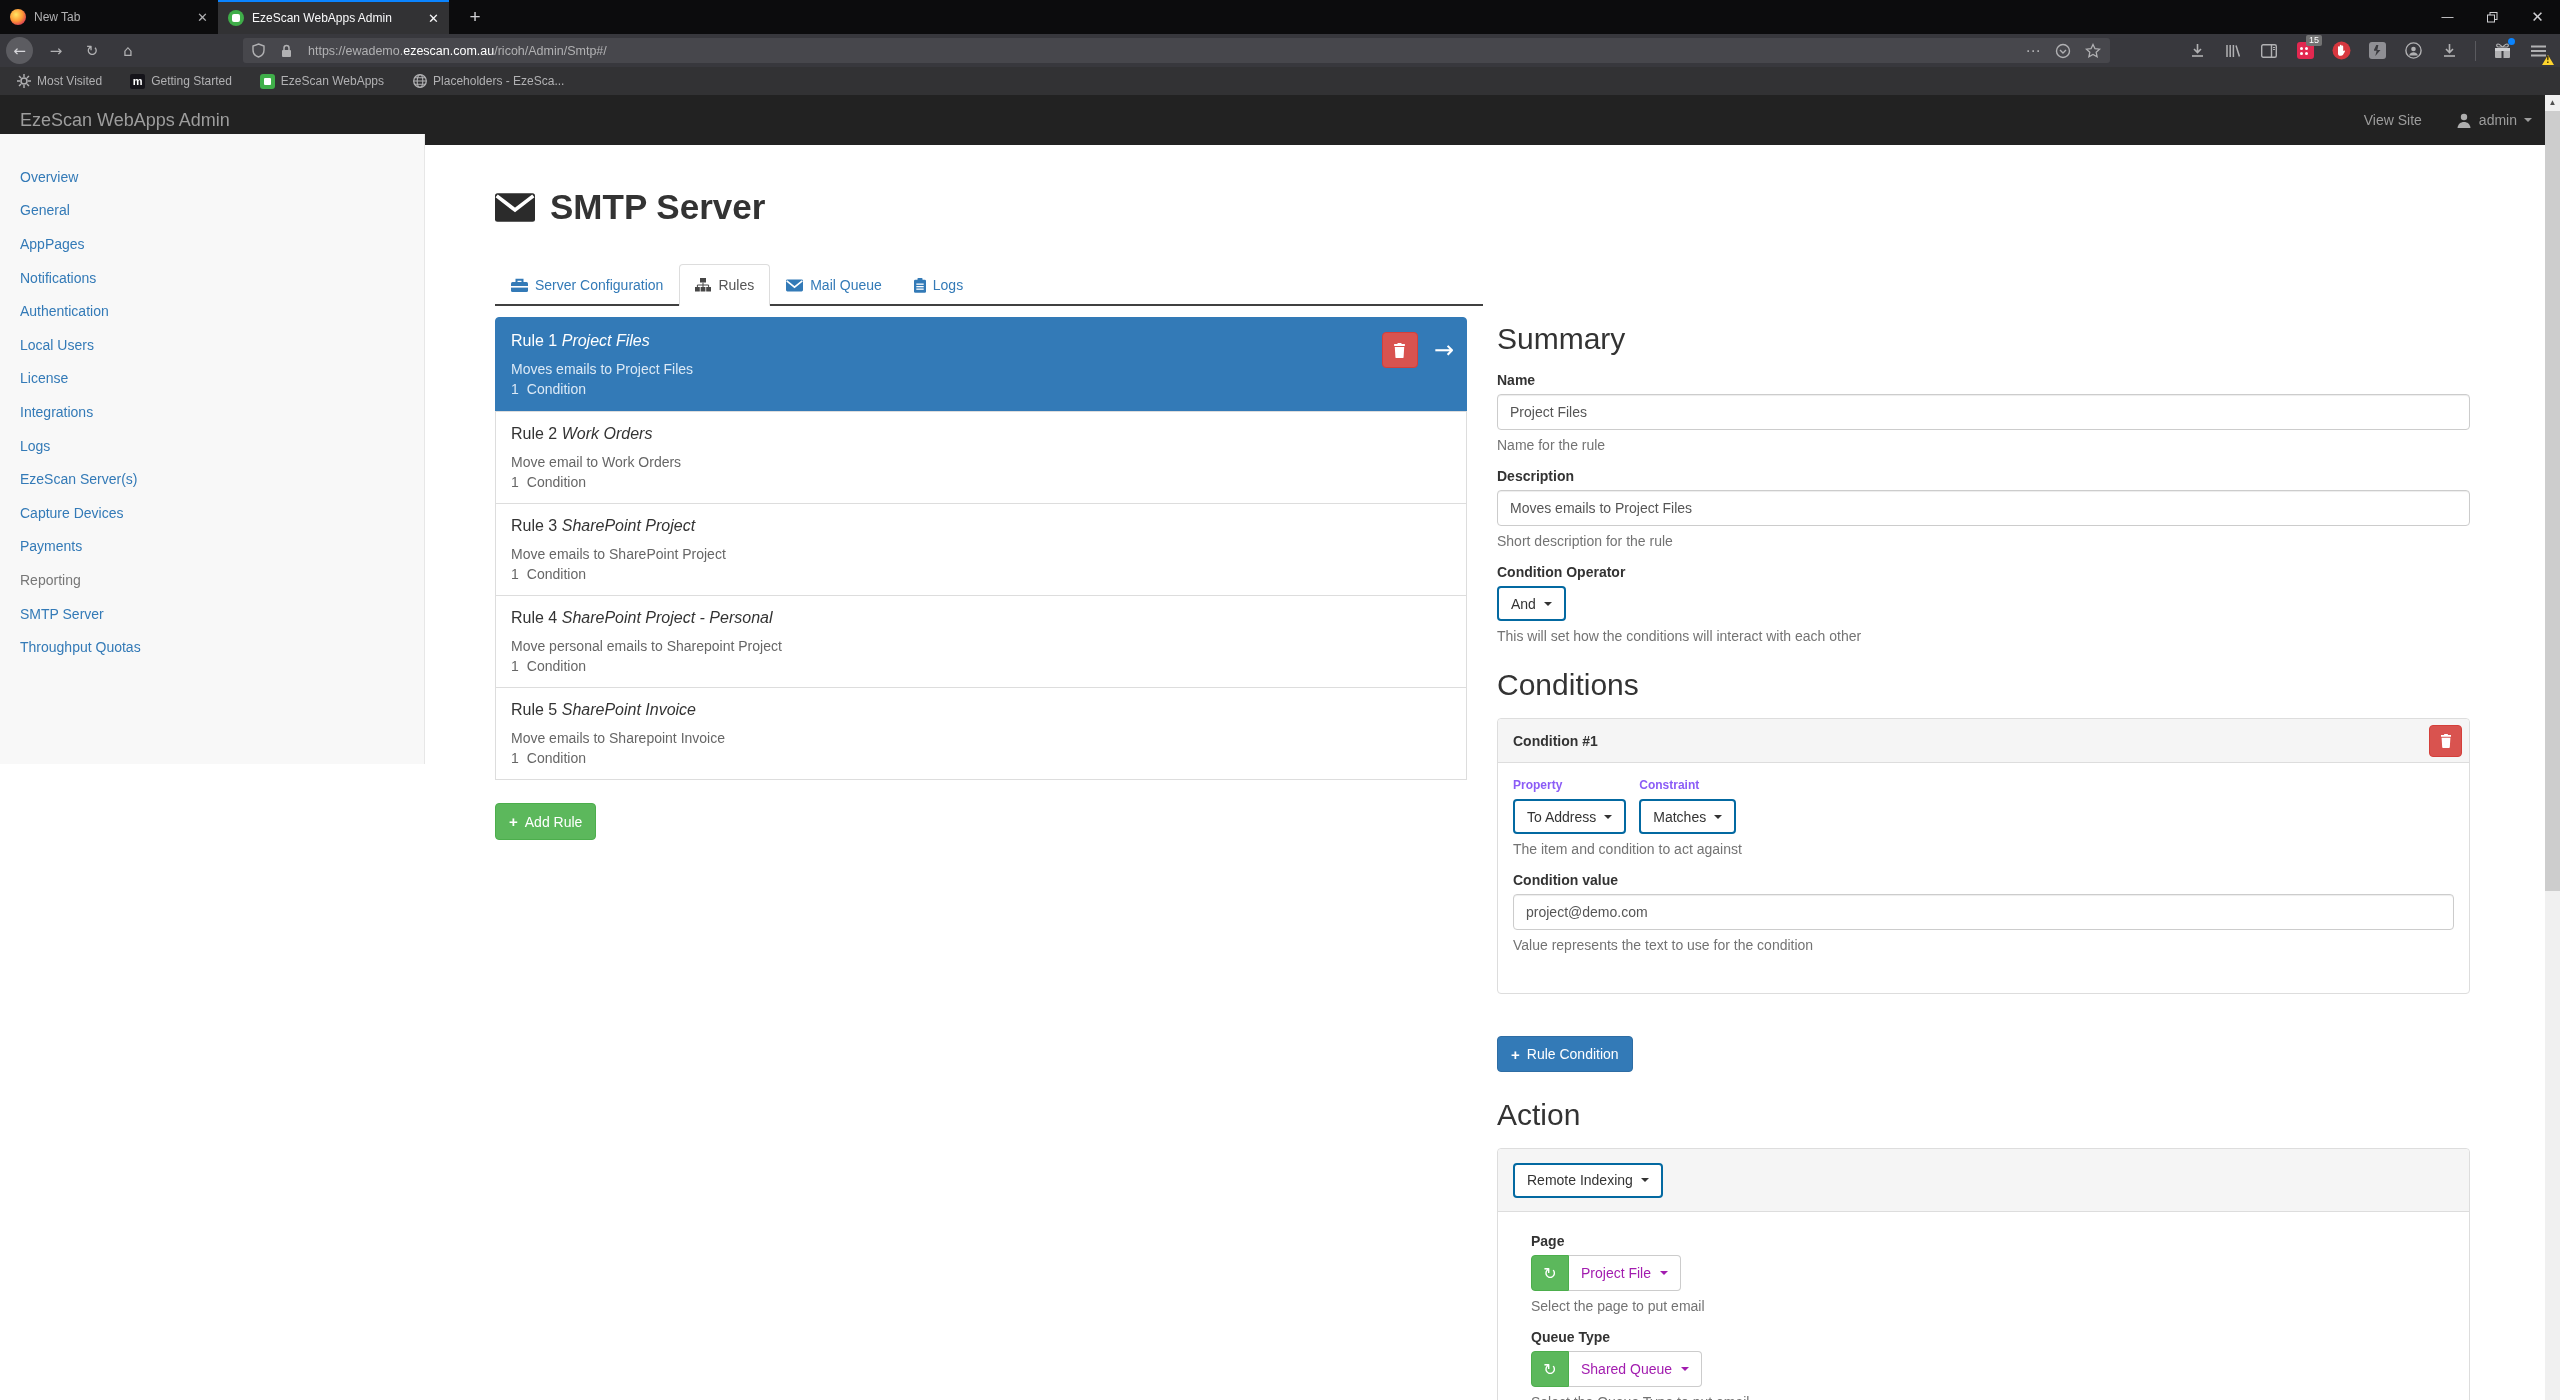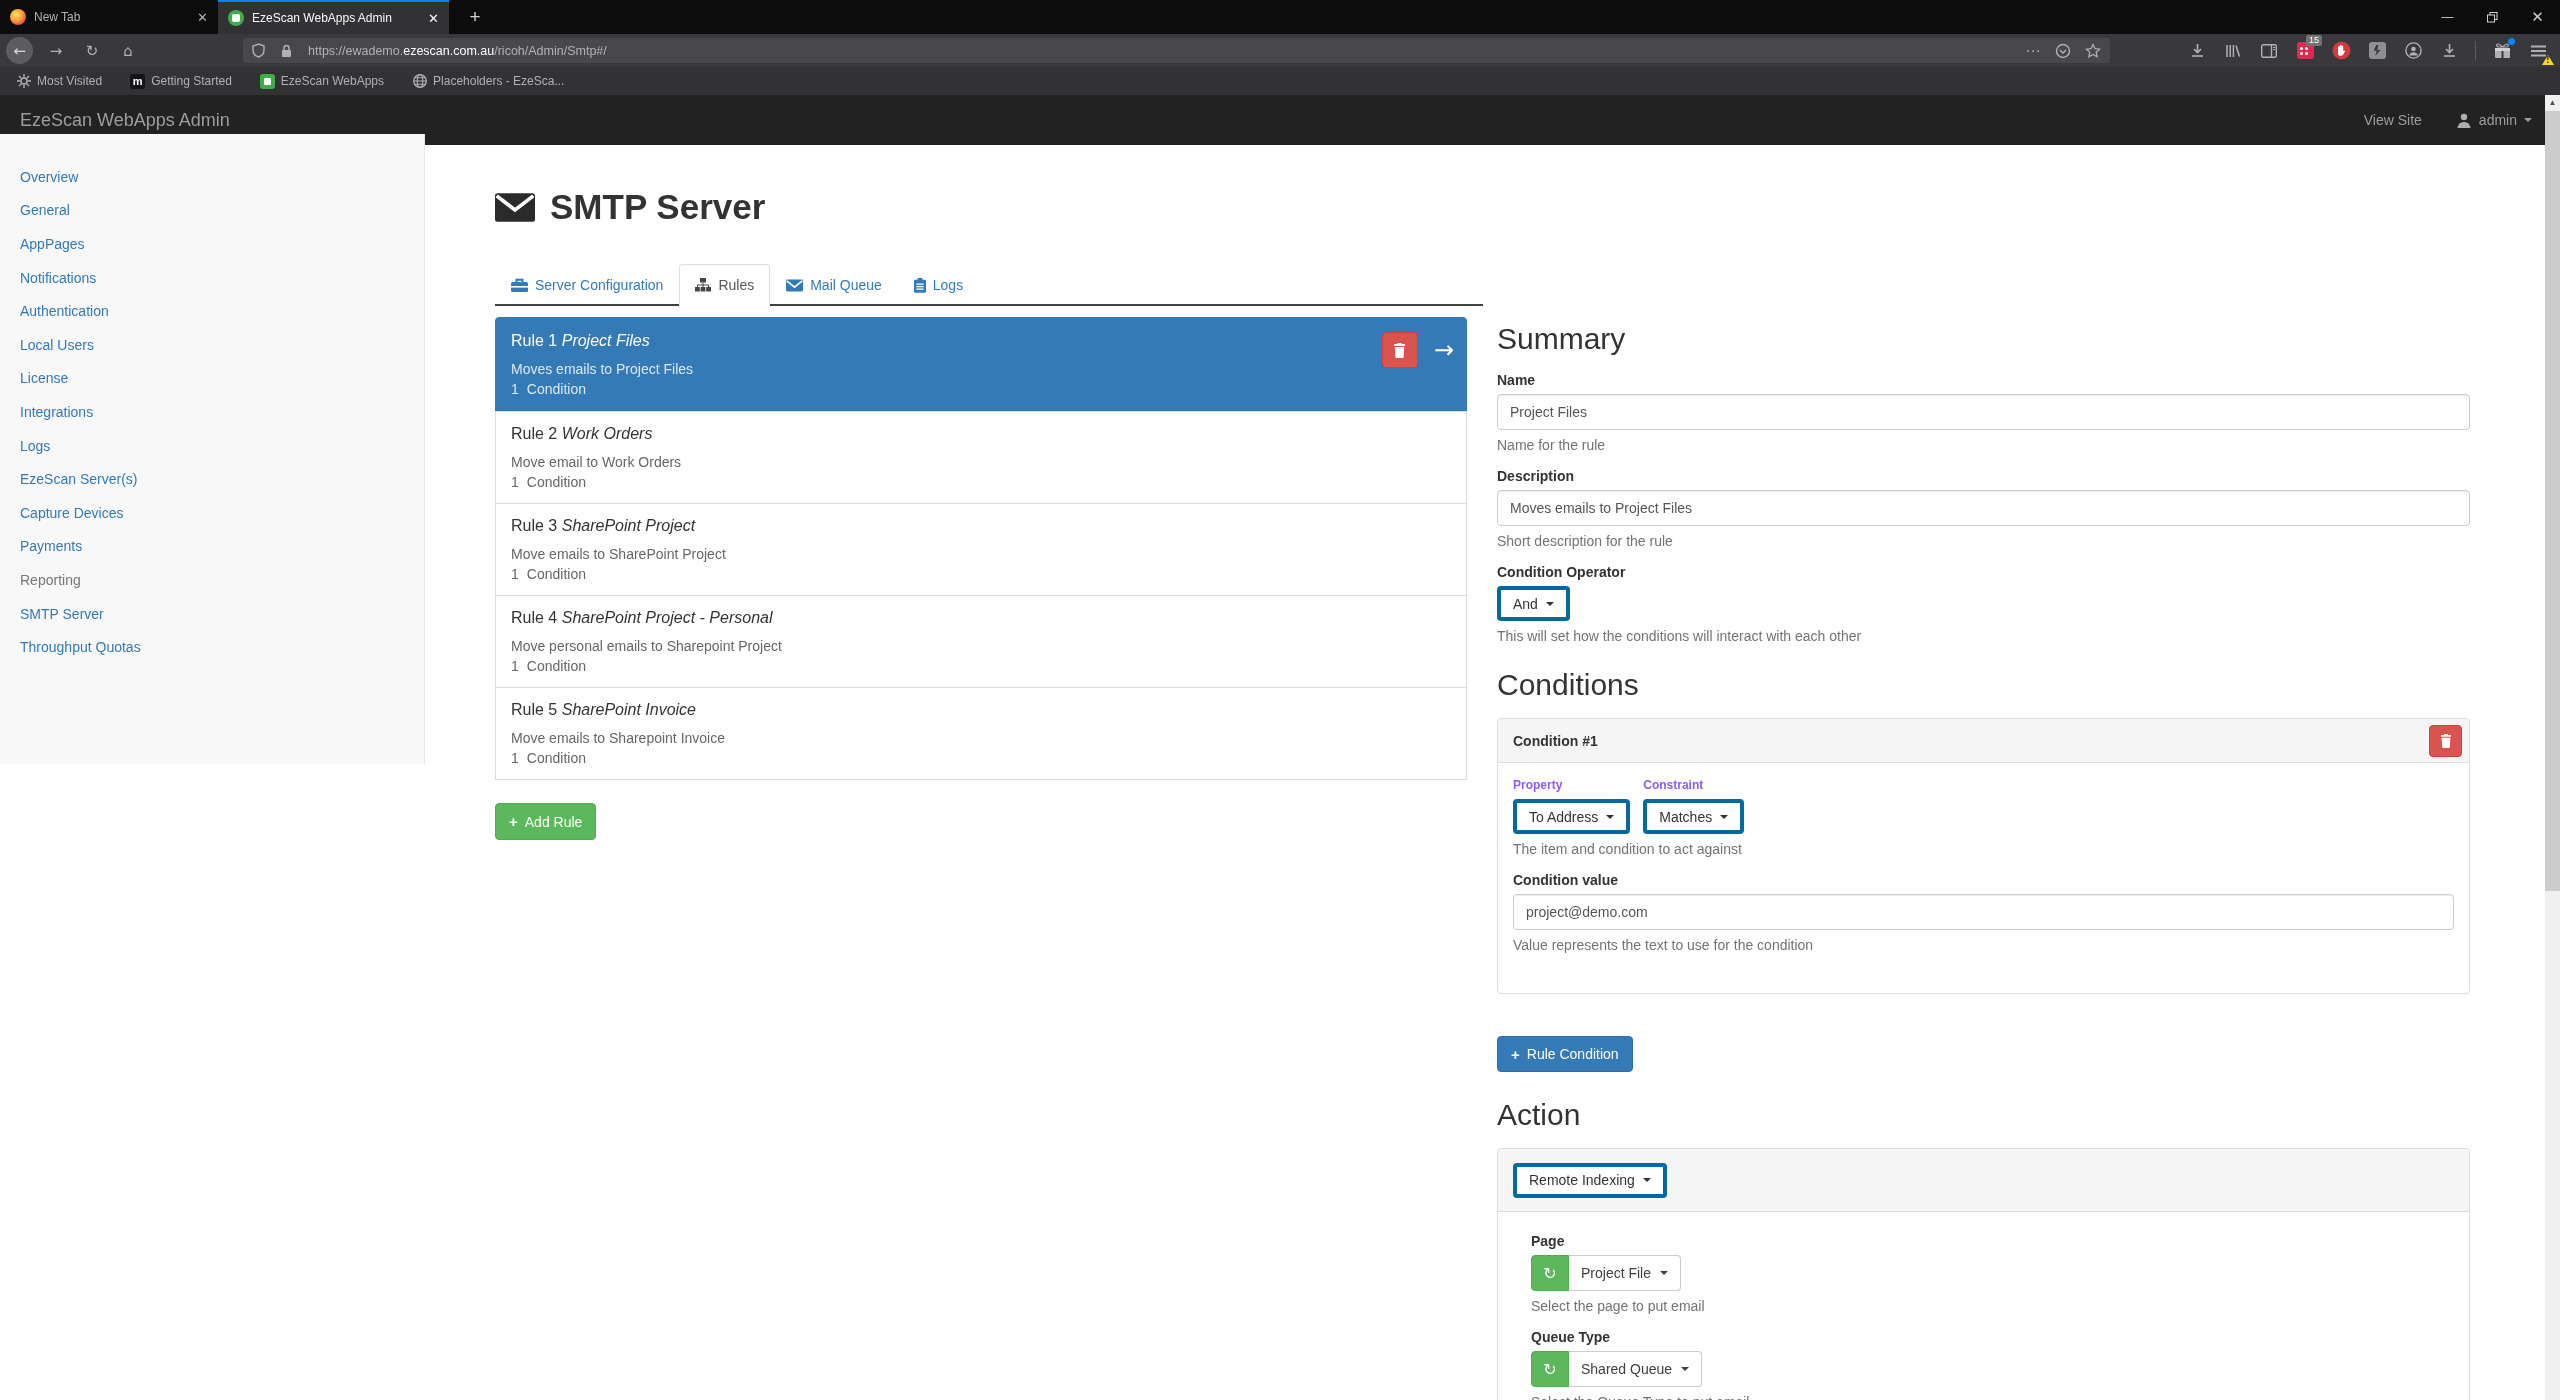--- a/index.html
+++ b/index.html
@@ -106,21 +106,21 @@
   .plus { font-size:15px; font-weight:bold; }
 
   .right-col { position:absolute; left:1072px; top:171px; width:973px; }
   .section-h { font-size:30px; font-weight:500; color:#333; margin:6px 0 16px; }
   .form-group { margin-bottom:15px; }
   .form-group label { display:block; font-weight:bold; font-size:14px; color:#333; margin-bottom:6px; }
   .form-control { width:100%; height:36px; border:1px solid #ccc; border-radius:4px; padding:6px 12px;
                   font-size:14px; color:#555; box-shadow:inset 0 1px 1px rgba(0,0,0,.075);
                   font-family:"Liberation Sans",sans-serif; }
   .help { font-size:14px; color:#737373; margin-top:7px; }
-  .btn-default { display:inline-flex; align-items:center; gap:8px; background:#fff; border:4px solid #0369a1;
+  .btn-default { display:inline-flex; align-items:center; gap:8px; background:#fff; border:2px solid #0369a1;
                  border-radius:4px; padding:0 12px; height:35px; font-size:14px; color:#333; cursor:pointer; }
   .caret { width:0; height:0; border-left:4px solid transparent; border-right:4px solid transparent;
            border-top:4px solid currentColor; }
   .panel { border:1px solid #ddd; border-radius:4px; background:#fff; }
   .panel-heading { position:relative; background:#f5f5f5; border-bottom:1px solid #ddd;
                    border-radius:4px 4px 0 0; height:44px; display:flex; align-items:center;
                    padding:0 15px; font-size:14px; font-weight:bold; color:#333; }
   .panel-del { position:absolute; right:7px; top:6px; width:33px; height:32px; }
   .panel-body { padding:15px 15px 40px; }
   .cond-row { display:flex; gap:13px; }
@@ -129,21 +129,21 @@
                  color:#fff; font-size:14px; padding:0 13px; height:36px; border-radius:4px; margin-top:42px; cursor:pointer; }
   .action-h { margin-top:26px; }
   .action-heading { height:63px; border-radius:4px 4px 0 0; background:#f5f5f5; border-bottom:1px solid #ddd;
                     display:flex; align-items:center; padding:0 15px; }
   .action-body { padding:21px 15px 30px 33px; }
   .igroup { display:inline-flex; }
   .igroup-refresh { width:38px; height:36px; background:#5cb85c; border:1px solid #4cae4c;
                     border-radius:4px 0 0 4px; color:#fff; display:flex; align-items:center; justify-content:center;
                     font-size:16px; font-family:"DejaVu Sans",sans-serif; cursor:pointer; }
   .igroup-val { height:36px; background:#fff; border:1px solid #ccc; border-left:none; border-radius:0 4px 4px 0;
-                display:inline-flex; align-items:center; gap:9px; padding:0 12px; font-size:14px; color:#404040; cursor:pointer; }
+                display:inline-flex; align-items:center; gap:9px; padding:0 12px; font-size:14px; color:#a21caf; cursor:pointer; }
 
   
   .scrollbar { position:absolute; right:0; top:95px; width:15px; height:1305px; background:#f0f0f0; }
   .sb-up { height:15px; display:flex; align-items:center; justify-content:center; color:#505050; font-size:8px; }
   .sb-thumb { position:absolute; left:0; top:16px; width:15px; height:780px; background:#cdcdcd; }
 </style>
 </head>
 <body>
 
 <div class="titlebar">

